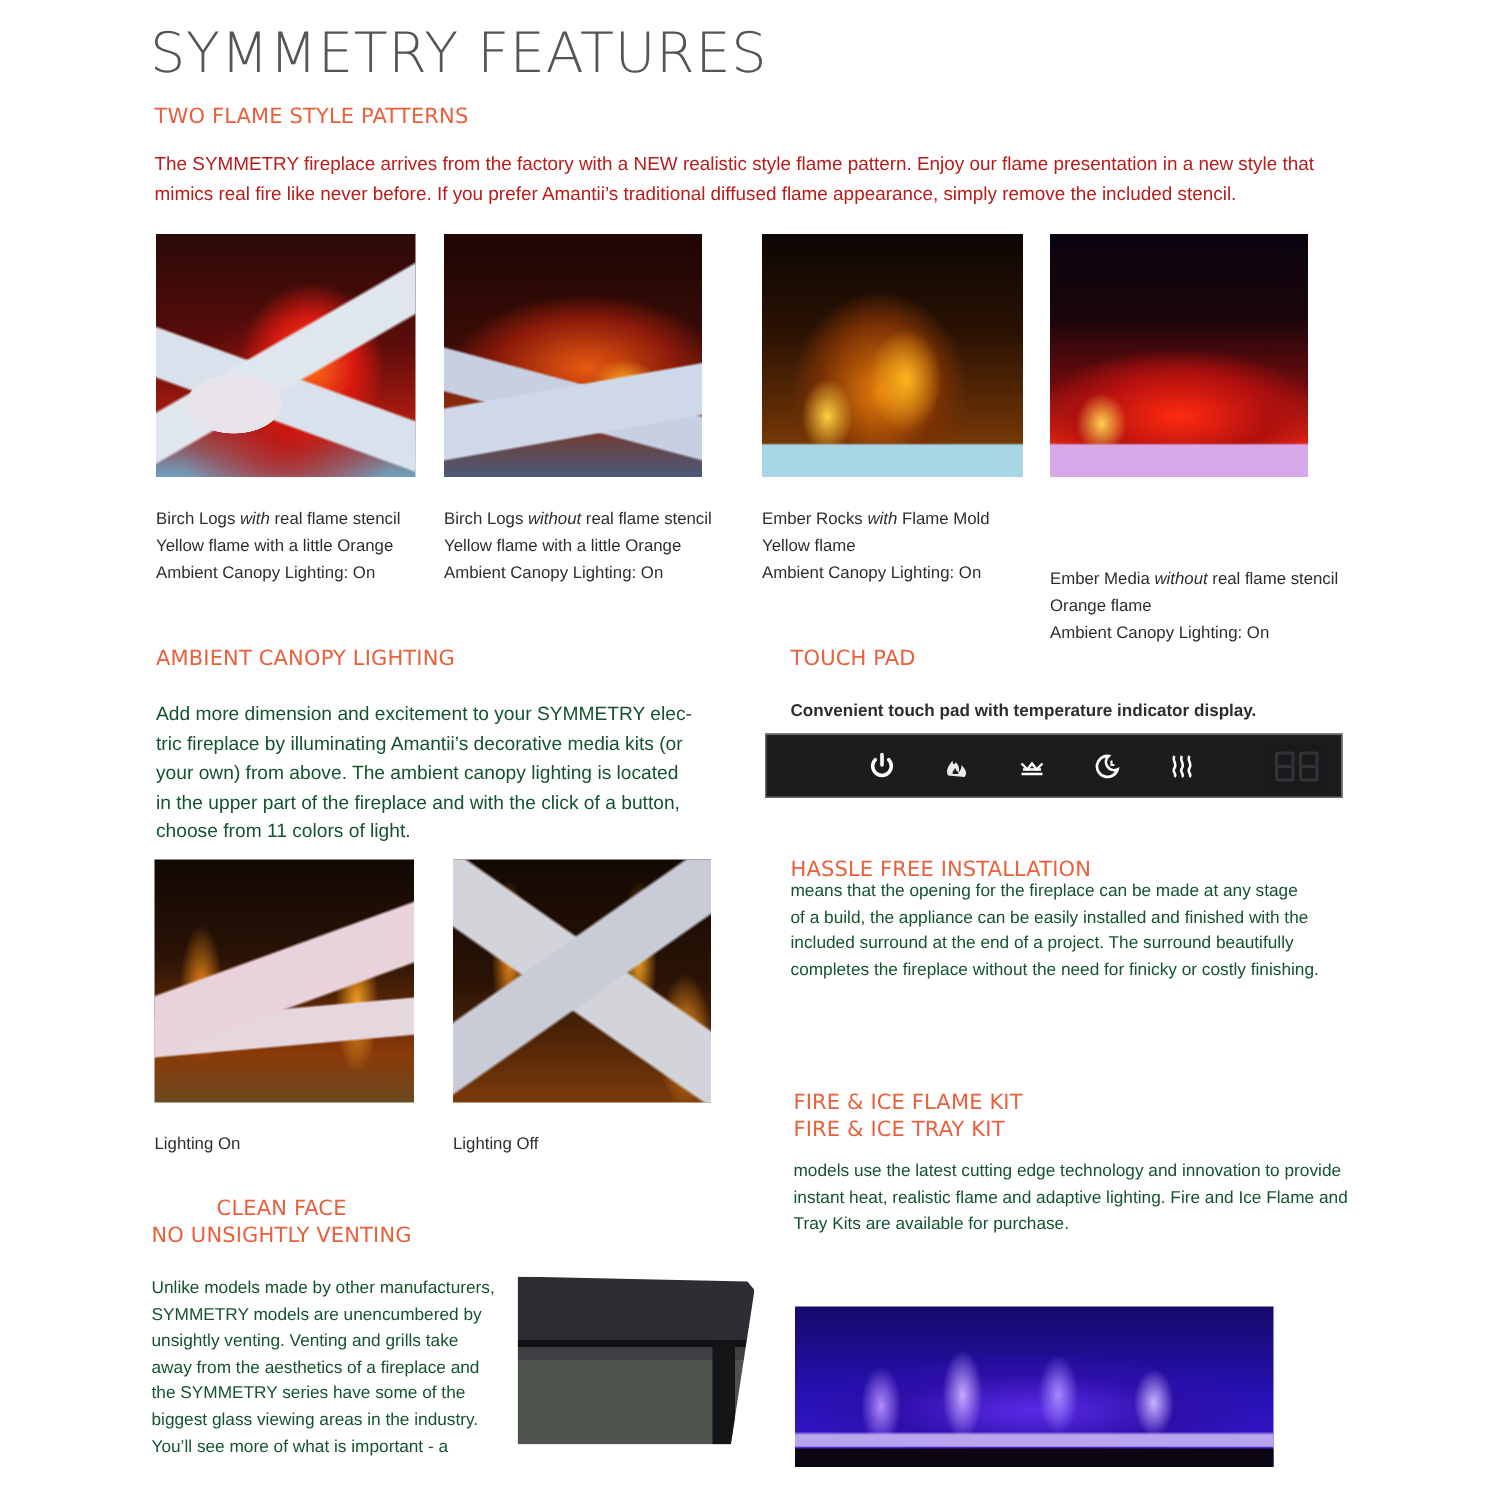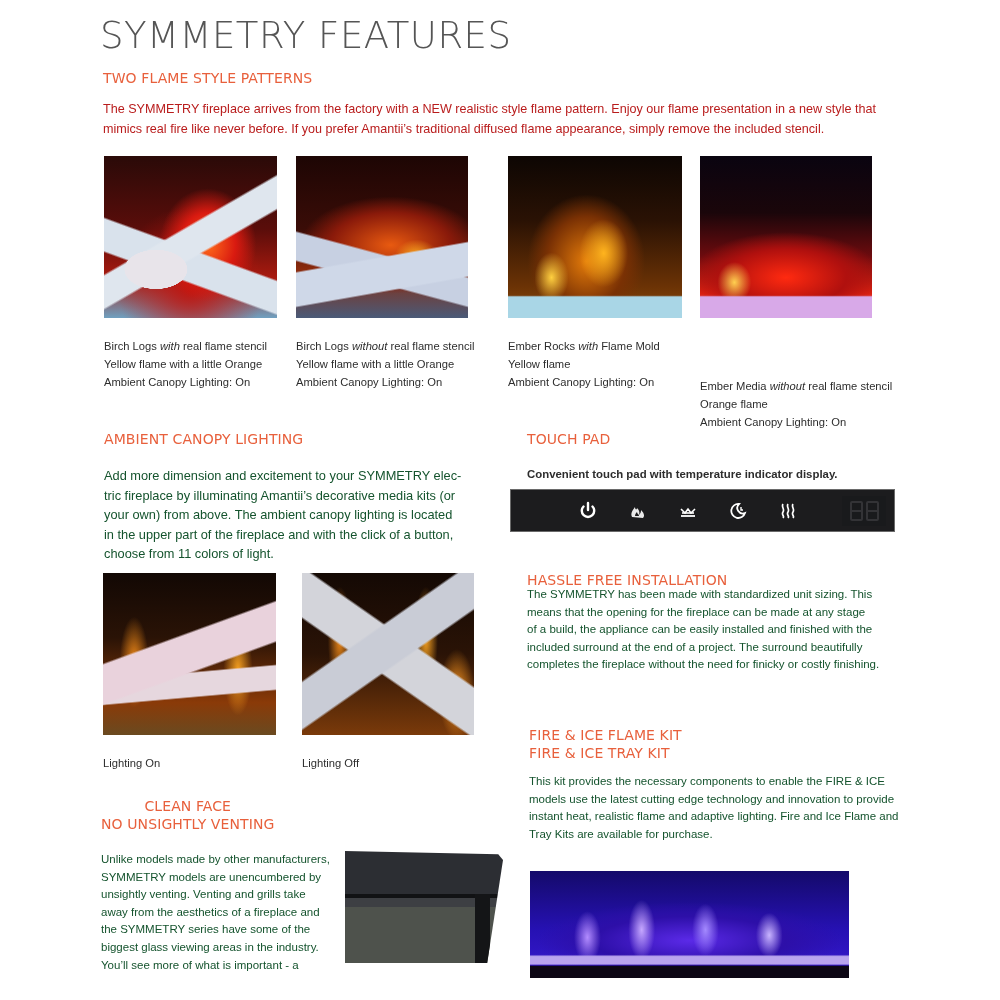--- a/index.html
+++ b/index.html
@@ -186,33 +186,31 @@
     <path d="M15 3 C13 6 17 8 15 11 C13 14 17 15 15 17" fill="none" stroke="#fff" stroke-width="1.7"></path>
   </svg>
   <div class="tp-display">
     <div class="seg"></div>
     <div class="seg"></div>
   </div>
 </div>
 
 <div class="abs h2" style="left:527px; top:551px;margin-top:20px;">HASSLE FREE INSTALLATION</div>
 <div class="abs body-text" style="left:527px; top:586px; width:380px; font-size:11.5px; line-height:17.6px;">
-  <div>The SYMMETRY has been made with standardized unit sizing. This</div>
   <div>means that the opening for the fireplace can be made at any stage</div>
   <div>of a build, the appliance can be easily installed and finished with the</div>
   <div>included surround at the end of a project. The surround beautifully</div>
   <div>completes the fireplace without the need for finicky or costly finishing.</div>
 </div>
 
 <div class="abs h2" style="left:529px; top:726px; line-height:18px;">
   <div>FIRE &amp; ICE FLAME KIT</div>
   <div>FIRE &amp; ICE TRAY KIT</div>
 </div>
 <div class="abs body-text" style="left:529px; top:773px; width:380px; font-size:11.5px; line-height:17.6px;">
-  <div>This kit provides the necessary components to enable the FIRE &amp; ICE</div>
   <div>models use the latest cutting edge technology and innovation to provide</div>
   <div>instant heat, realistic flame and adaptive lighting. Fire and Ice Flame and</div>
   <div>Tray Kits are available for purchase.</div>
 </div>
 <div class="abs thumb img-fire-ice" style="left:530px; top:871px; width:319px; height:107px;"></div>
 
 <div class="abs h2" style="left:101px; top:797px; line-height:18px;text-align:center;">
   <div>CLEAN FACE</div>
   <div>NO UNSIGHTLY VENTING</div>
 </div>

